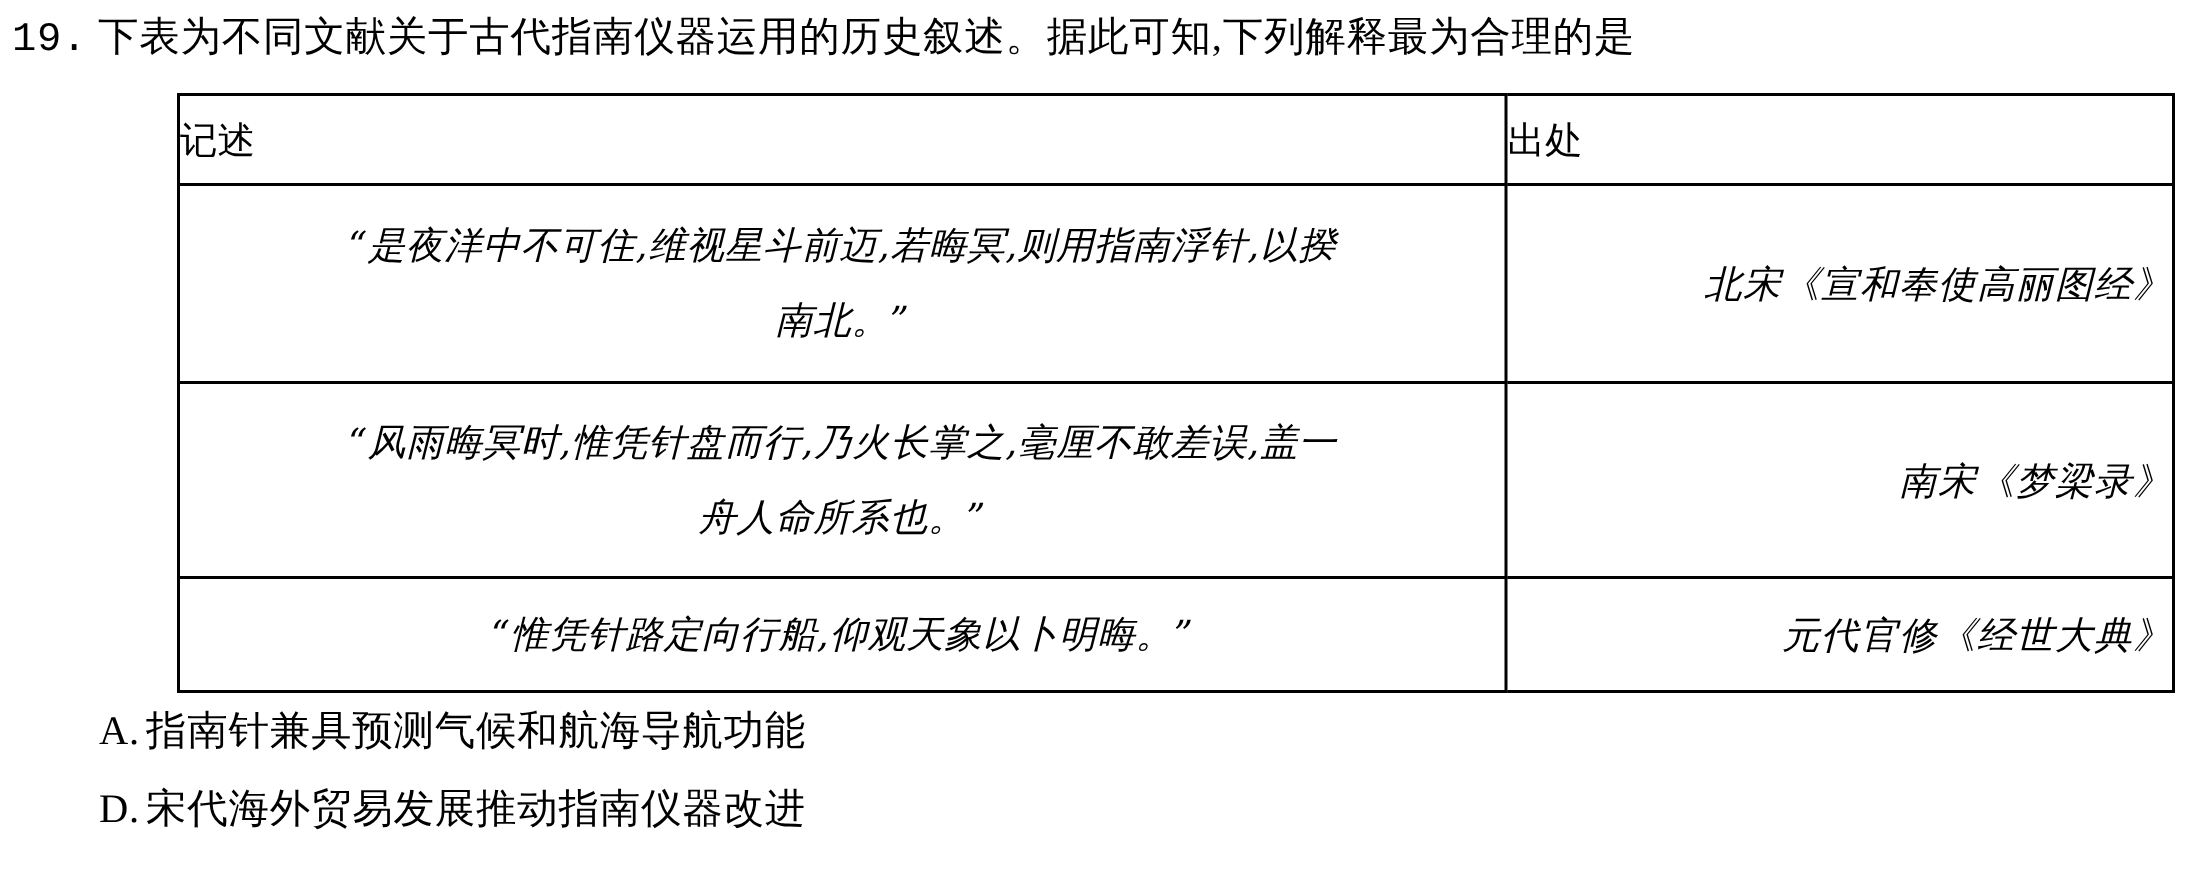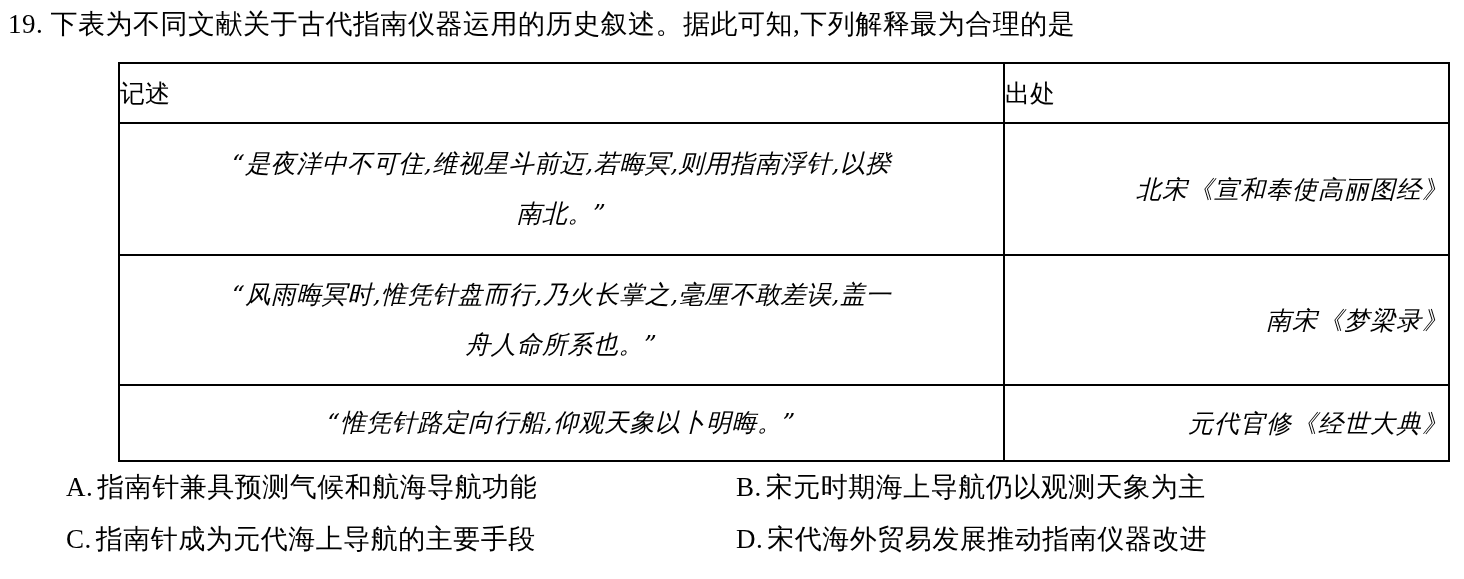--- a/index.html
+++ b/index.html
@@ -24,21 +24,21 @@
     position: absolute;
     left: 8px;
     top: 6px;
     width: 1448px;
     font-size: 27px;
     line-height: 36px;
     white-space: nowrap;
     letter-spacing: 0.5px;
   }
   .stem-number {
-    font-family: Liberation Serif, serif;
+    font-family: Liberation Mono, monospace;
   }
   table.evidence-table {
     position: absolute;
     left: 118px;
     top: 62px;
     width: 1330px;
     border-collapse: collapse;
     table-layout: fixed;
   }
   table.evidence-table td,
@@ -148,27 +148,21 @@
         <td class="src-cell">元代官修《经世大典》</td>
       </tr>
     </tbody>
   </table>
 
   <div class="options">
     <div class="option-row">
       <div class="option left">
         <span class="opt-letter">A.</span><span>指南针兼具预测气候和航海导航功能</span>
       </div>
-      <div class="option right">
-        <span class="opt-letter">B.</span><span>宋元时期海上导航仍以观测天象为主</span>
-      </div>
     </div>
     <div class="option-row">
-      <div class="option left">
-        <span class="opt-letter">C.</span><span>指南针成为元代海上导航的主要手段</span>
-      </div>
       <div class="option right">
         <span class="opt-letter">D.</span><span>宋代海外贸易发展推动指南仪器改进</span>
       </div>
     </div>
   </div>
 
 </div>
 
 </body></html>

